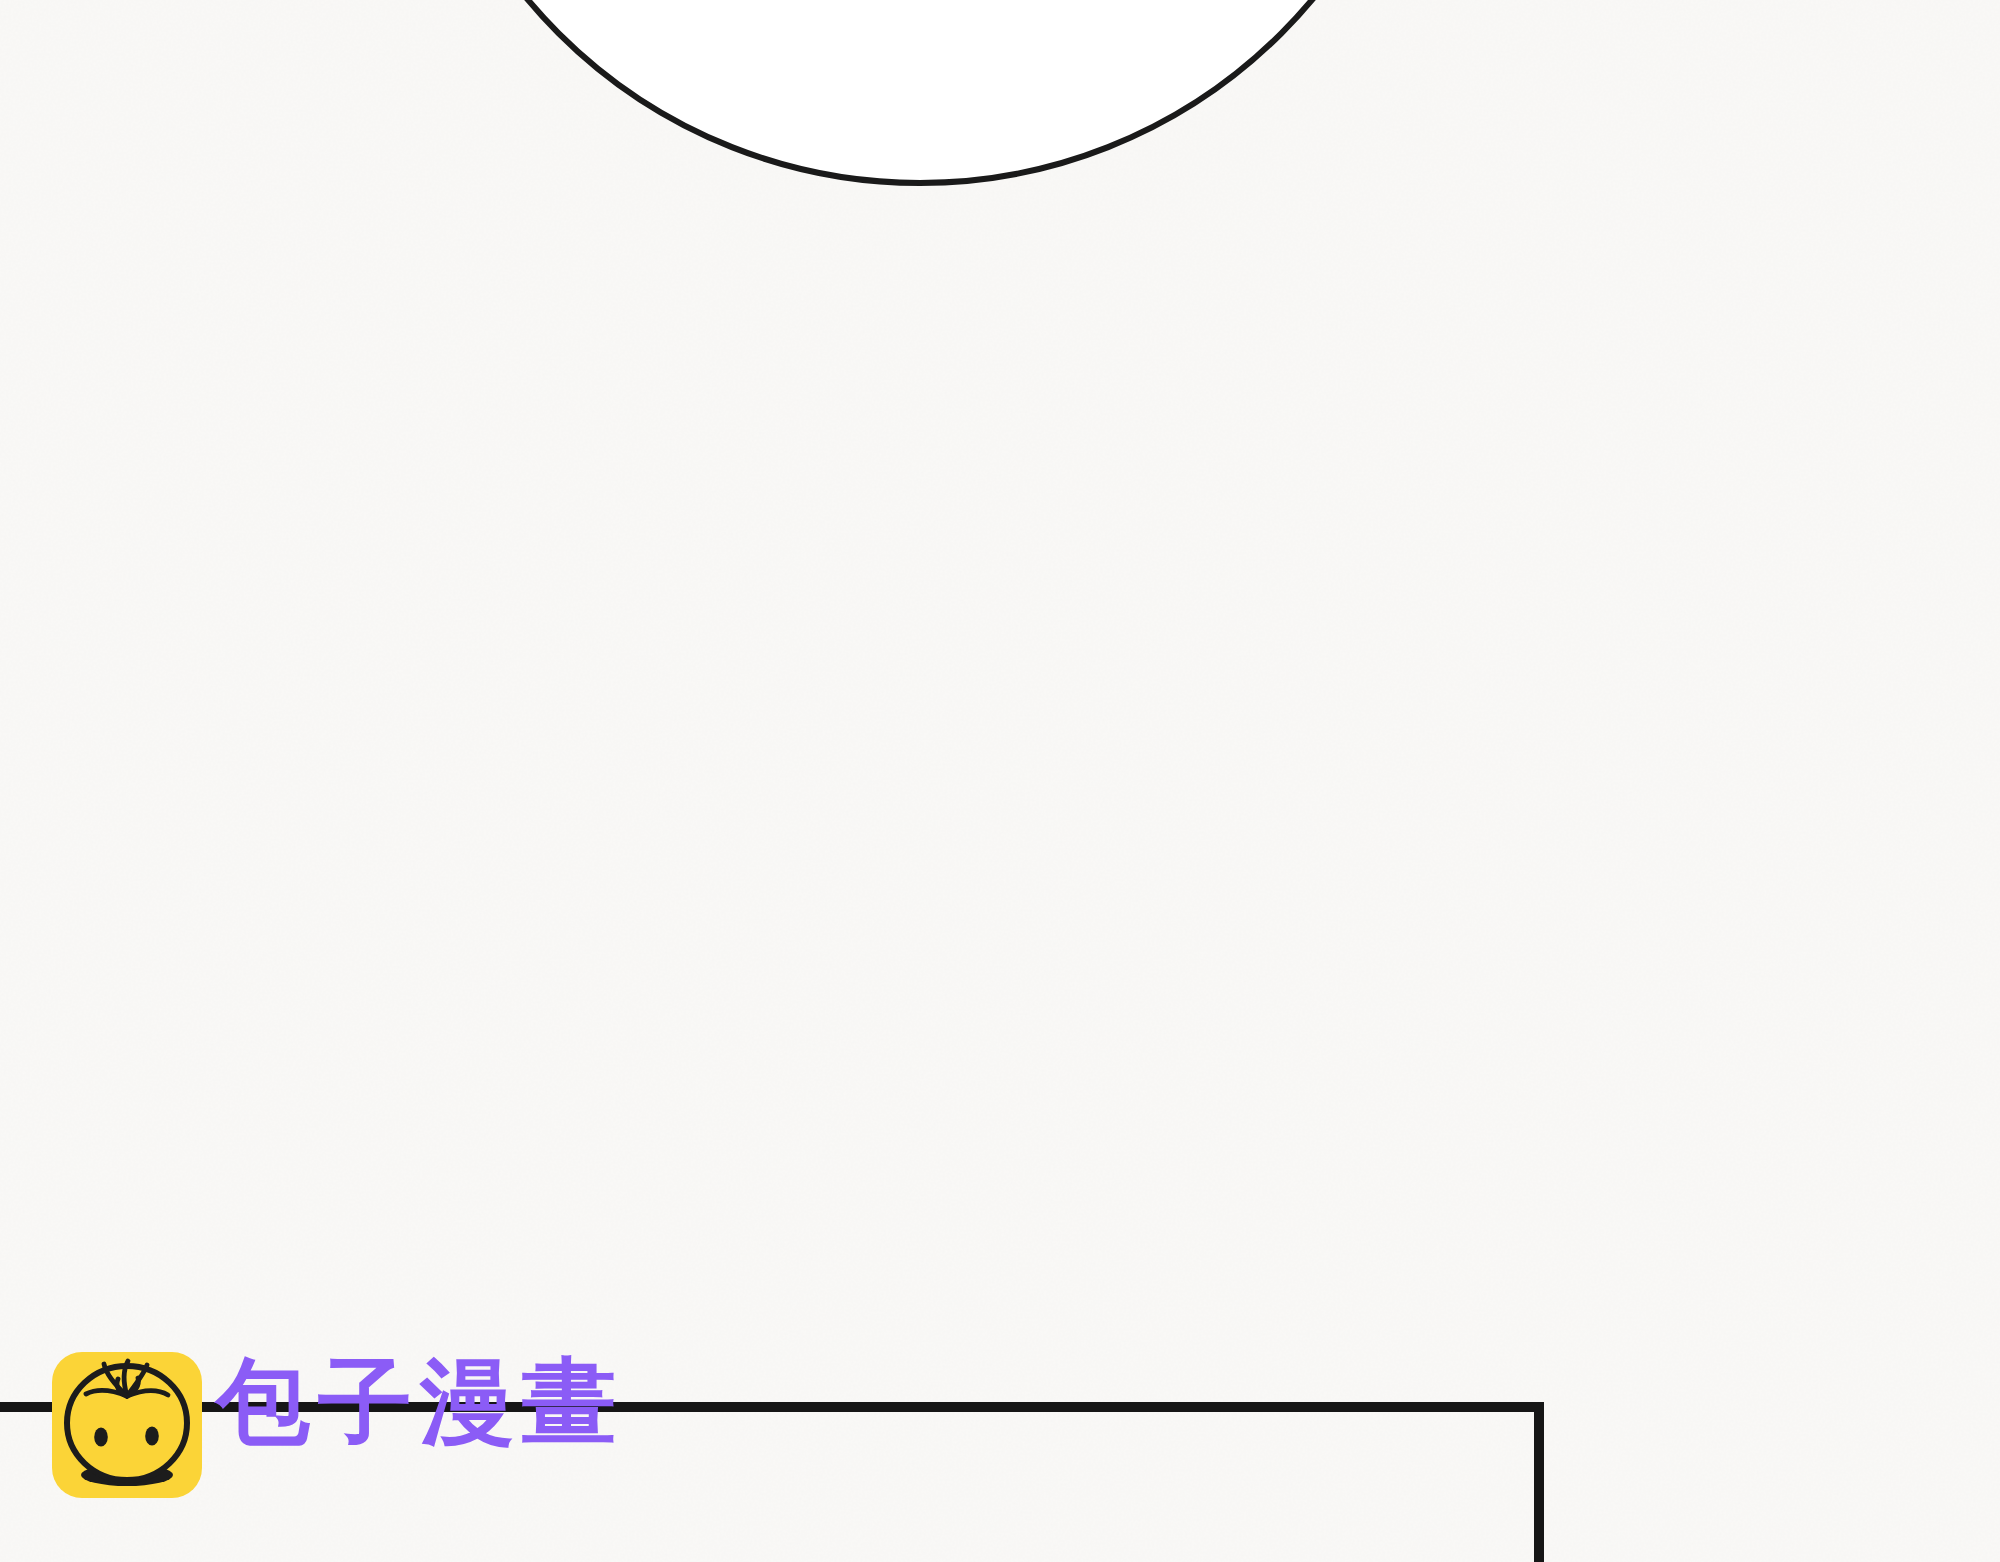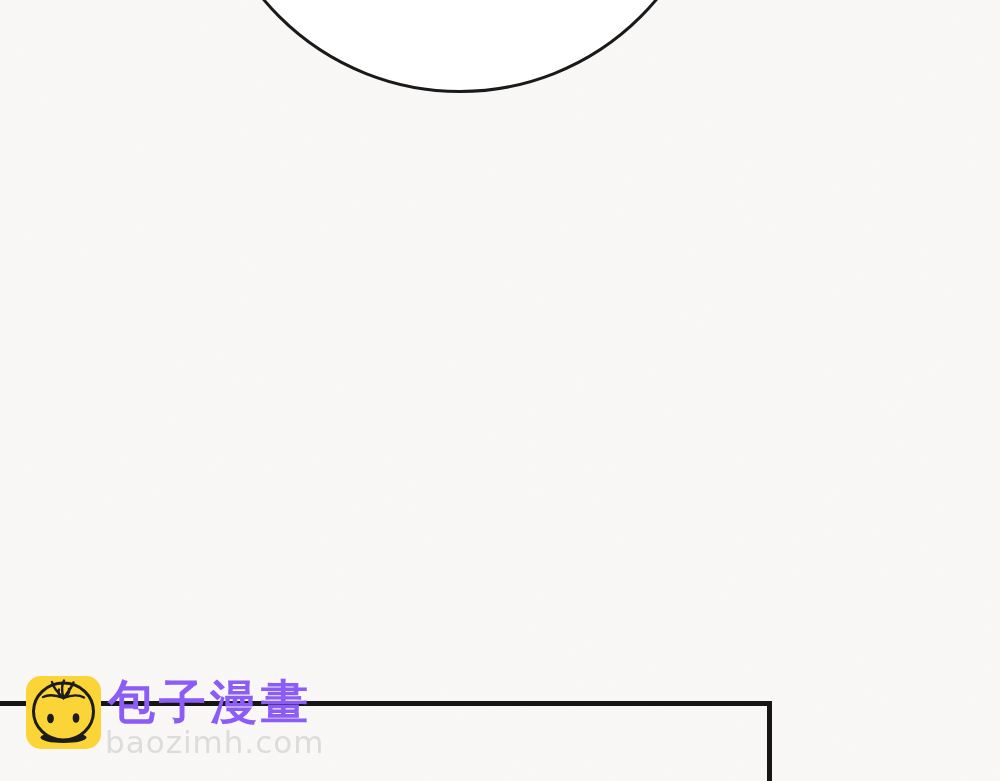--- a/index.html
+++ b/index.html
@@ -128,16 +128,15 @@
         <path d="M37.5,22 C41,20.5 44,17 43,13"></path>
         <path d="M37.5,22 C33.5,20.5 31.5,17 33,13.5"></path>
       </g>
 
       <ellipse cx="24.5" cy="42.5" rx="3.4" ry="4.8" fill="#1c1c1c"></ellipse>
       <ellipse cx="50" cy="42" rx="3.4" ry="4.8" fill="#1c1c1c"></ellipse>
     </svg>
 
     <div class="wm-cjk">包子漫畫</div>
 
-    <div class="wm-domain">baozimh.com</div>
   </div>
 
 </div>
 
 </body></html>

